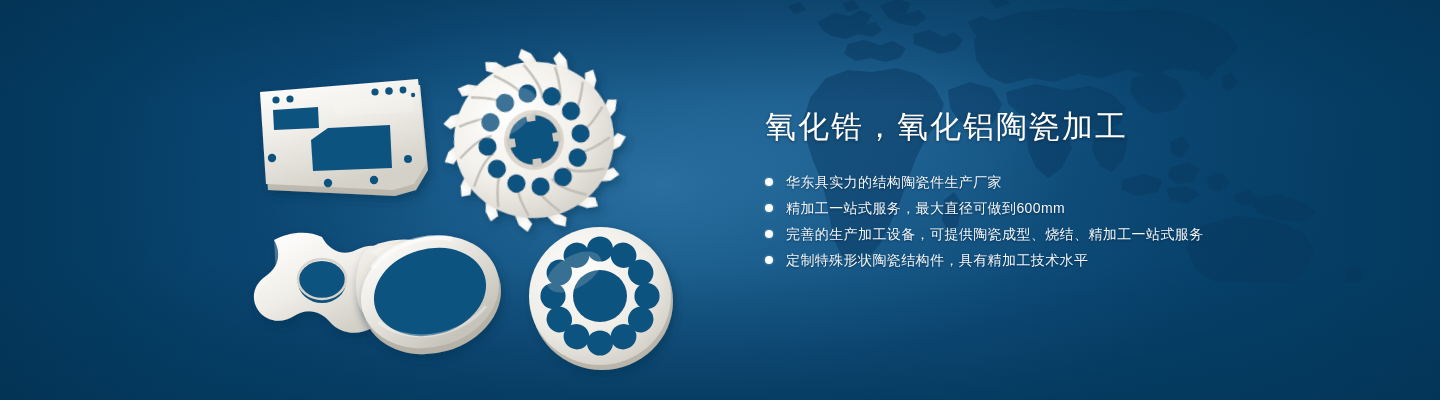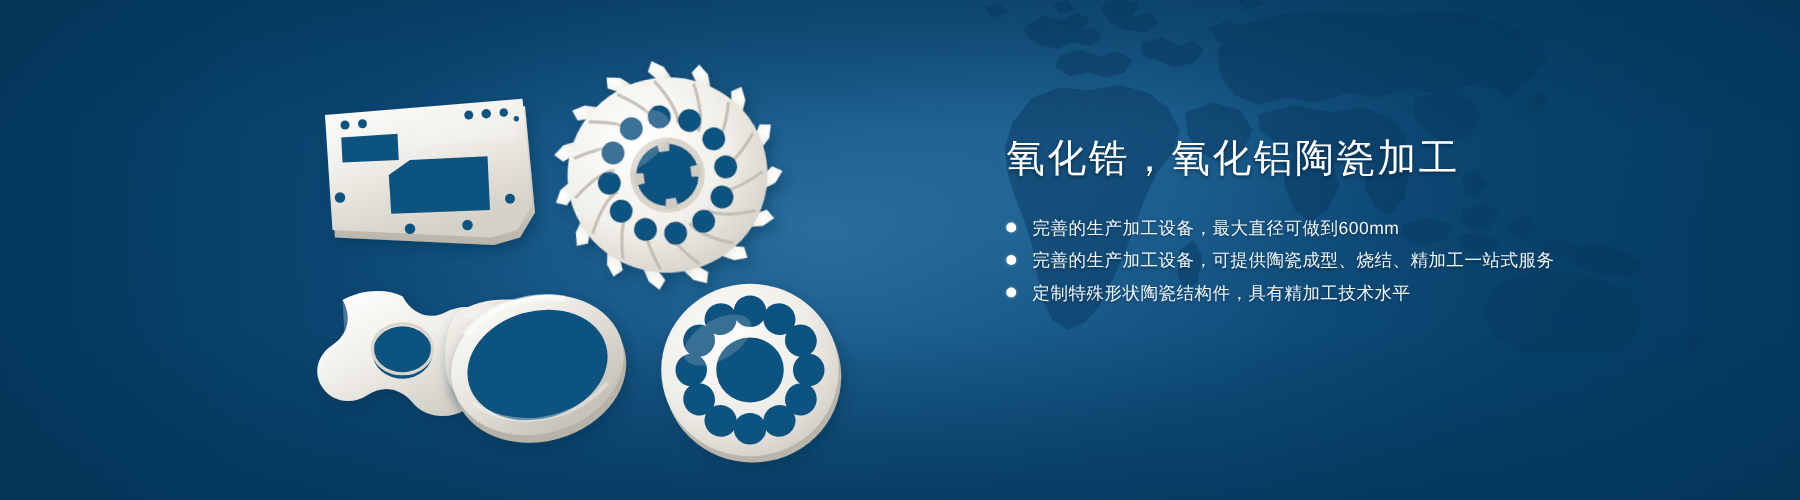--- a/index.html
+++ b/index.html
@@ -51,21 +51,21 @@
     width:720px;height:300px;
     opacity:.52;
     pointer-events:none;
   }
   .worldmap svg{display:block;width:100%;height:100%;}
   .worldmap path{fill:#0a3b63;}
 
   
   .text-col{
     position:absolute;
-    left:805px;top:108px;
+    left:765px;top:108px;
     width:600px;
   }
   .headline{
     color:#ffffff;
     font-size:31px;
     line-height:1.25;
     letter-spacing:2px;
     font-weight:400;
     text-shadow:0 1px 3px rgba(0,20,40,.55);
     margin:0 0 24px 0;
@@ -381,24 +381,28 @@
       </g>
     </svg>
   </div>
 
   <div class="text-col">
 
     <h1 class="headline">氧化锆，氧化铝陶瓷加工</h1>
 
     <ul class="bullets">
 
-
       <li class="bullet-row">
         <span class="bullet-dot"></span>
-        <span class="bullet-text">完善的生产加工设备，最大直径可做到600mm</span>
+        <span class="bullet-text">华东具实力的结构陶瓷件生产厂家</span>
+      </li>
+
+      <li class="bullet-row">
+        <span class="bullet-dot"></span>
+        <span class="bullet-text">精加工一站式服务，最大直径可做到600mm</span>
       </li>
 
       <li class="bullet-row">
         <span class="bullet-dot"></span>
         <span class="bullet-text">完善的生产加工设备，可提供陶瓷成型、烧结、精加工一站式服务</span>
       </li>
 
       <li class="bullet-row">
         <span class="bullet-dot"></span>
         <span class="bullet-text">定制特殊形状陶瓷结构件，具有精加工技术水平</span>

